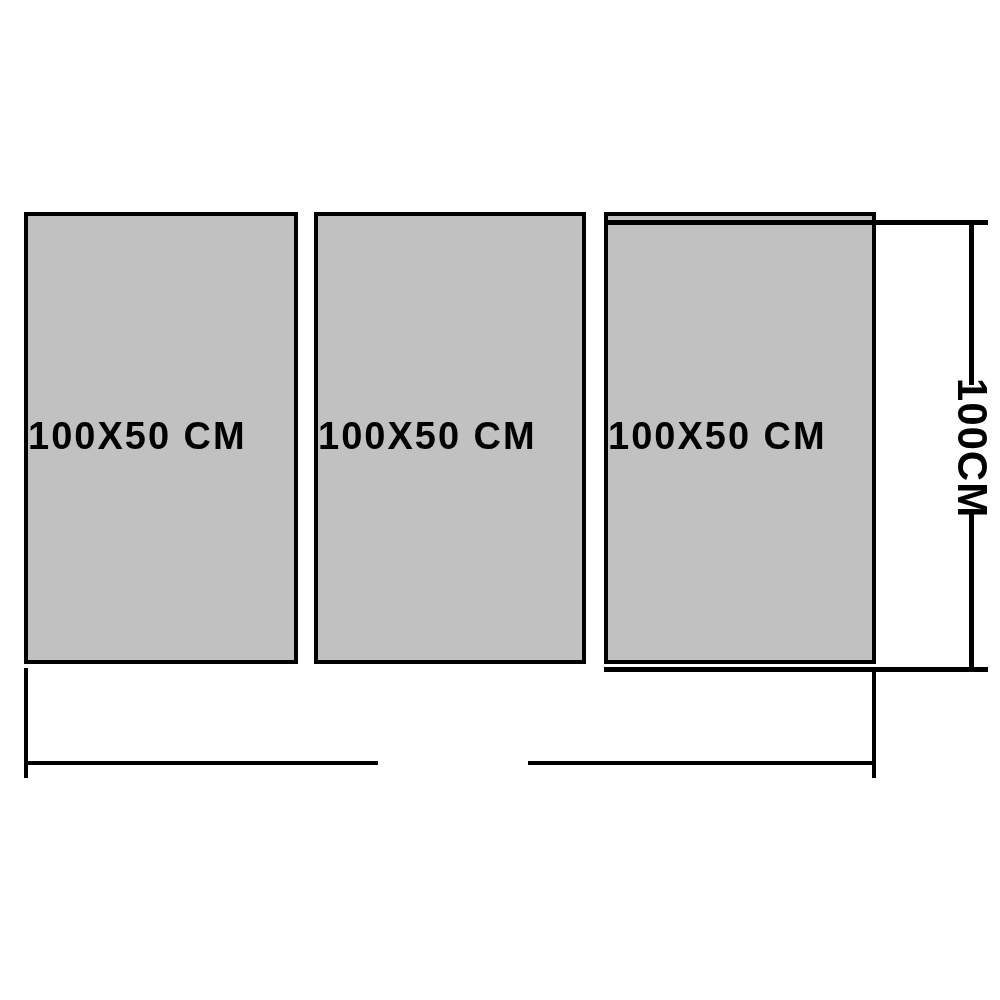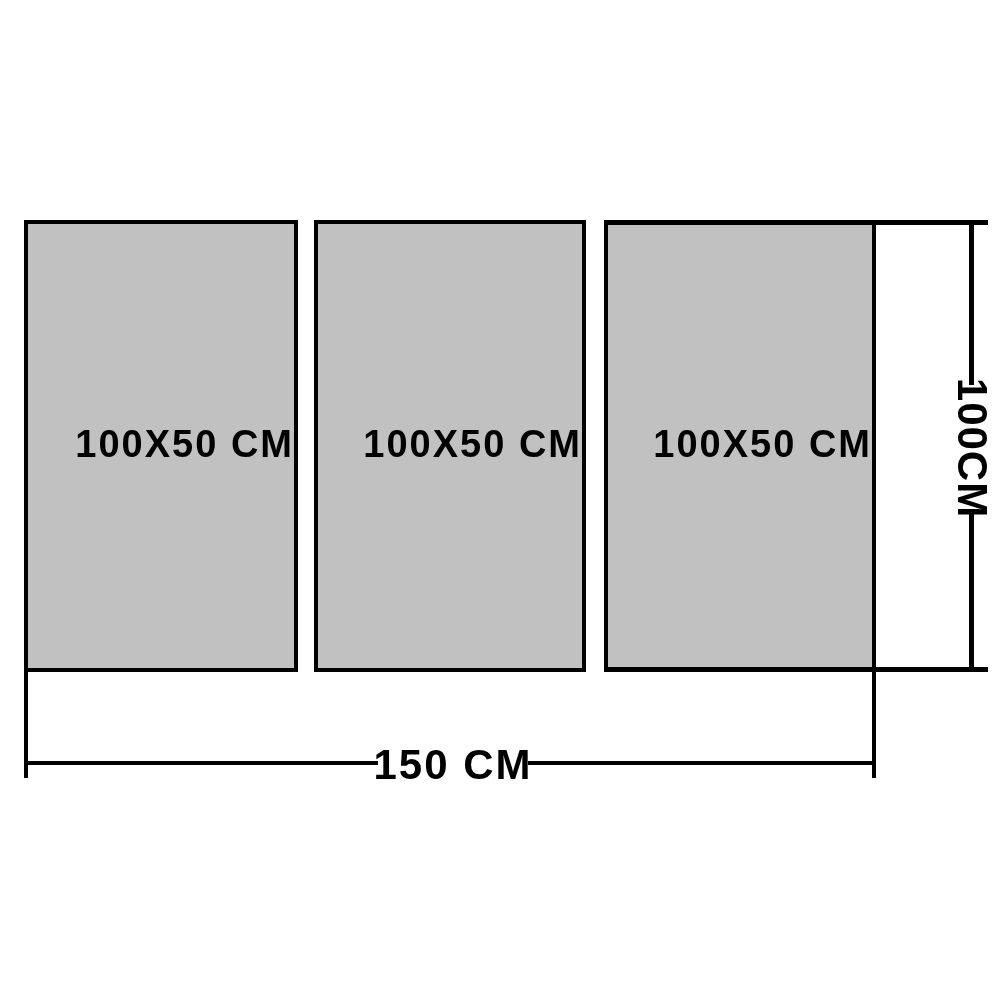--- a/index.html
+++ b/index.html
@@ -14,27 +14,27 @@
     font-family: "Liberation Sans", sans-serif;
   }
   .stage {
     position: relative;
     width: 1000px; height: 1000px;
     background: var(--bg-color);
     overflow: hidden;
   }
   .panel {
     position: absolute;
-    top: 220px;
+    top: 212px;
     height: 452px;
     background: var(--panel-fill);
     border: 4px solid var(--line-color);
     display: flex;
     align-items: center;
-    justify-content: flex-end;
+    justify-content: flex-start;
   }
   .panel-1 { left: 24px;  width: 274px; }
   .panel-2 { left: 314px; width: 272px; }
   .panel-3 { left: 604px; width: 272px; }
   .panel-label {
     font-size: 38px;
     font-weight: bold;
     color: #000;
     letter-spacing: 2px;
     white-space: nowrap;
@@ -97,17 +97,16 @@
 
   <div class="line hdim-a"></div>
   <div class="line hdim-b"></div>
 
   <div class="line tick-left"></div>
   <div class="line tick-right"></div>
 
   <div class="line wdim-a"></div>
   <div class="line wdim-b"></div>
 
-  <span class="dim-label width-label">150 CM</span>
 
   <span class="dim-label height-label">100CM</span>
 
 </div>
 
 </body></html>

